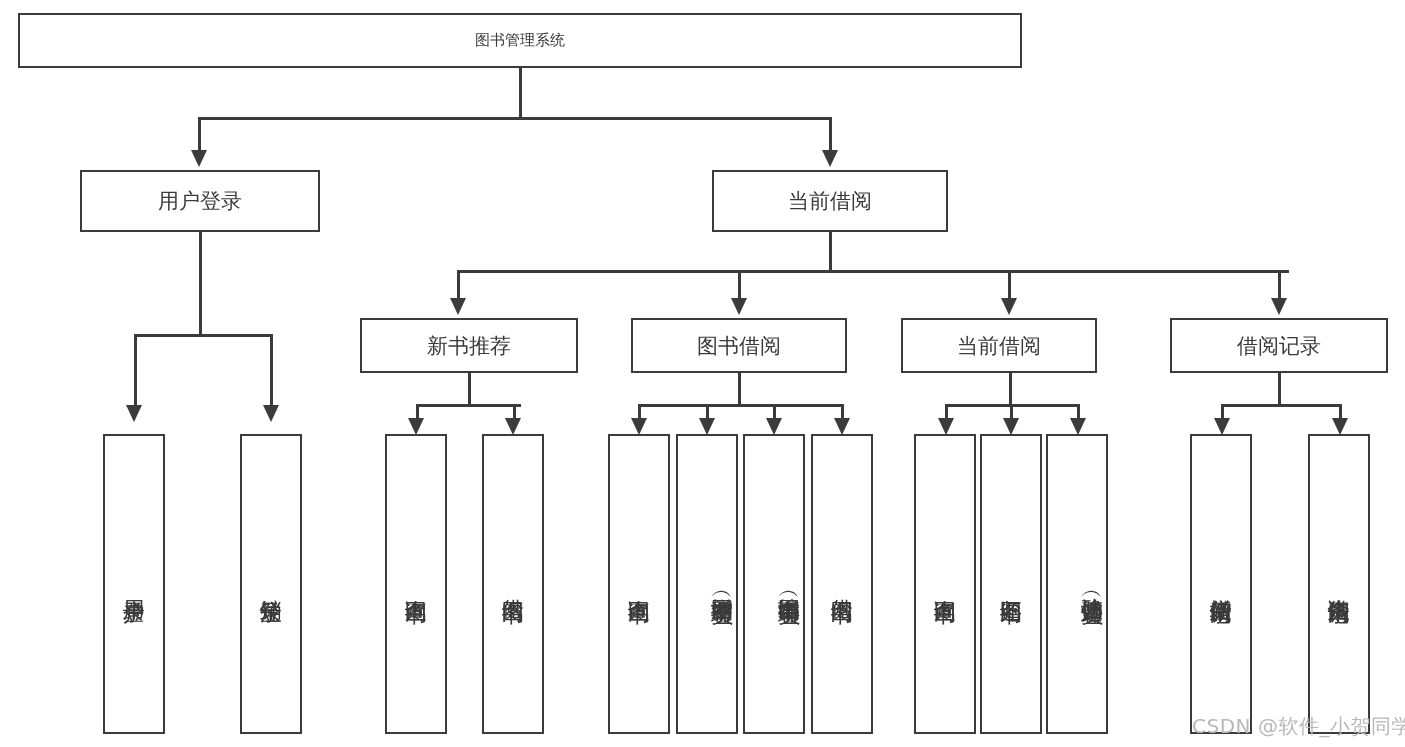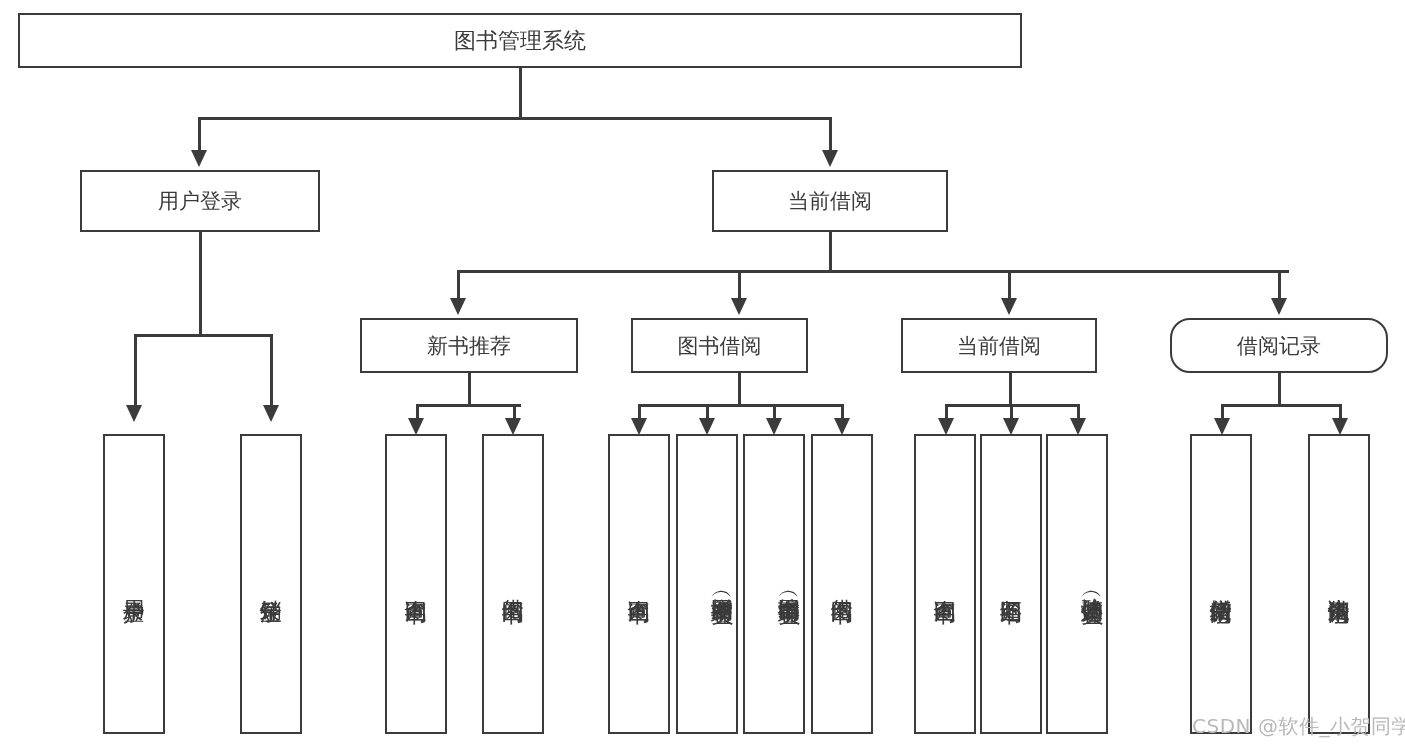--- a/index.html
+++ b/index.html
@@ -20,21 +20,21 @@
     box-sizing: border-box;
     border: 2.5px solid #3b3b3b;
     background: #ffffff;
     color: #3a3a3a;
     display: flex;
     align-items: center;
     justify-content: center;
     text-align: center;
   }
   .node.root {
-    font-size: 22px;
+    font-size: 15px;
   }
   .node.lvl2 {
     font-size: 21px;
   }
   .node.lvl3 {
     font-size: 21px;
   }
   .node.leaf {
     writing-mode: vertical-rl;
     text-orientation: upright;
@@ -116,27 +116,27 @@
   <div class="seg v" style="left:738px; top:270px; height:30px;"></div>
   <div class="arrow" style="left:731px; top:298px;"></div>
   <div class="seg v" style="left:1008px; top:270px; height:30px;"></div>
   <div class="arrow" style="left:1001px; top:298px;"></div>
   <div class="seg v" style="left:1278px; top:270px; height:30px;"></div>
   <div class="arrow" style="left:1271px; top:298px;"></div>
 
   <div class="node lvl3" style="left:360px; top:318px; width:218px; height:55px;">
     <span>新书推荐</span>
   </div>
-  <div class="node lvl3" style="left:631px; top:318px; width:177px; height:55px;">
+  <div class="node lvl3" style="left:631px; top:318px; width:216px; height:55px;">
     <span>图书借阅</span>
   </div>
   <div class="node lvl3" style="left:901px; top:318px; width:196px; height:55px;">
     <span>当前借阅</span>
   </div>
-  <div class="node lvl3" style="left:1170px; top:318px; width:218px; height:55px;border-radius:20px;">
+  <div class="node lvl3" style="left:1170px; top:318px; width:218px; height:55px;">
     <span>借阅记录</span>
   </div>
 
   <div class="seg v" style="left:468px; top:373px; height:33px;"></div>
   <div class="seg h" style="left:416px; top:404px; width:105px;"></div>
   <div class="seg v" style="left:416px; top:404px; height:18px;"></div>
   <div class="arrow" style="left:408px; top:418px;"></div>
   <div class="seg v" style="left:513px; top:404px; height:18px;"></div>
   <div class="arrow" style="left:505px; top:418px;"></div>
 

